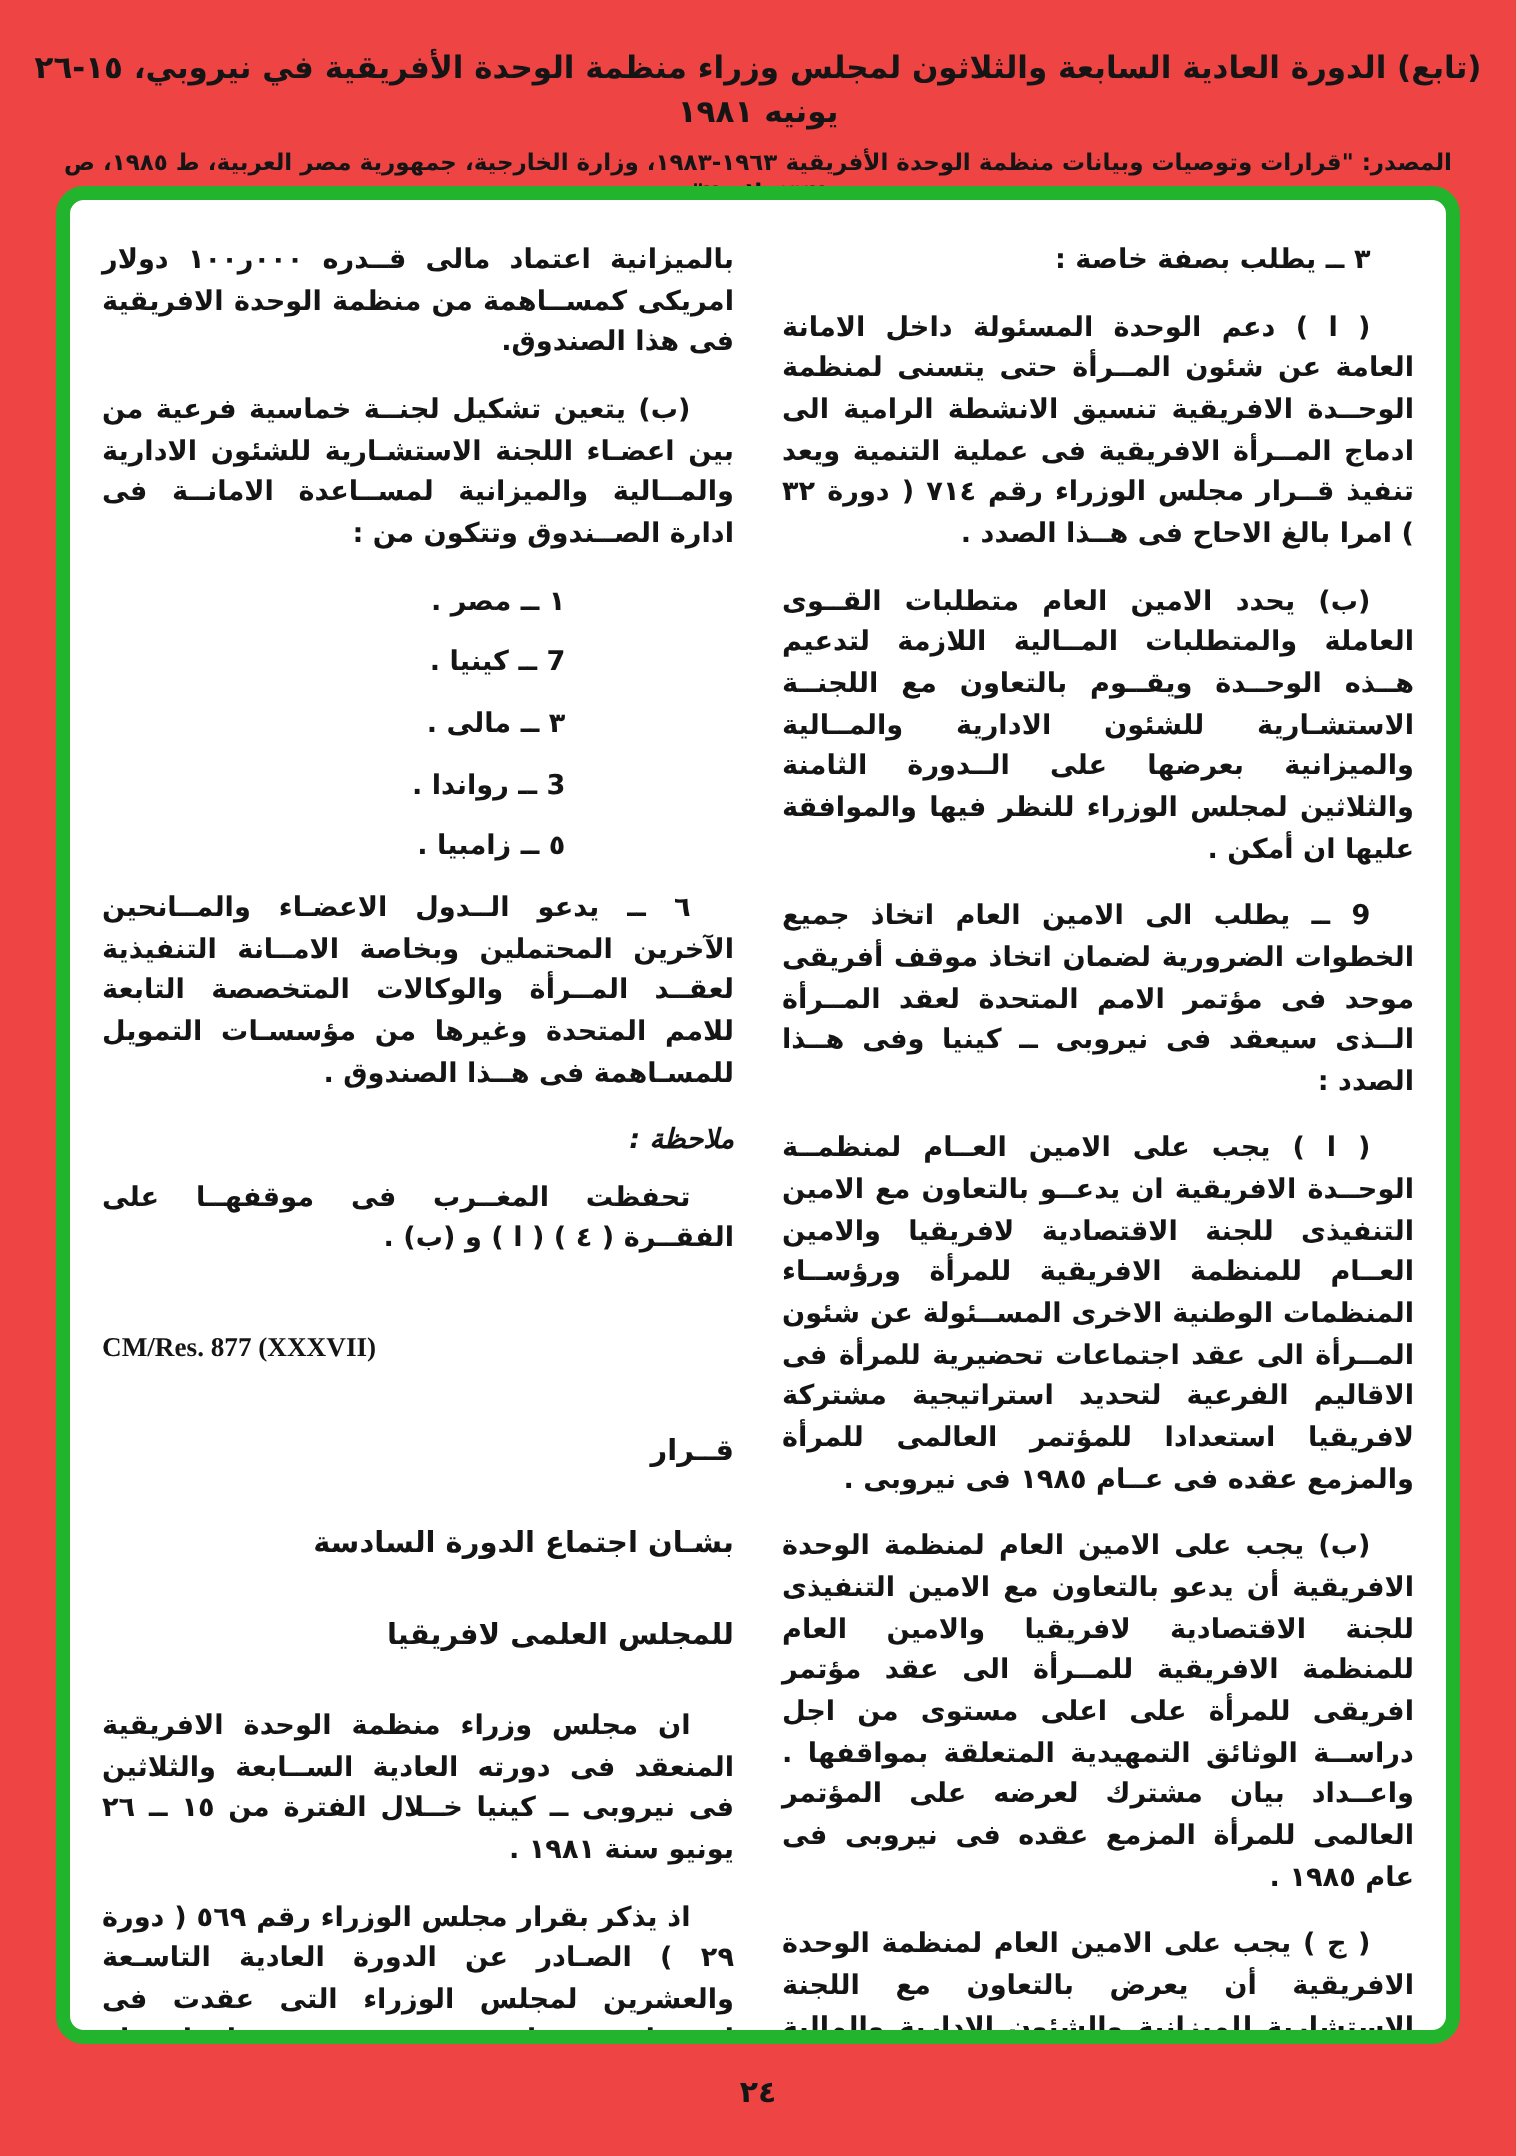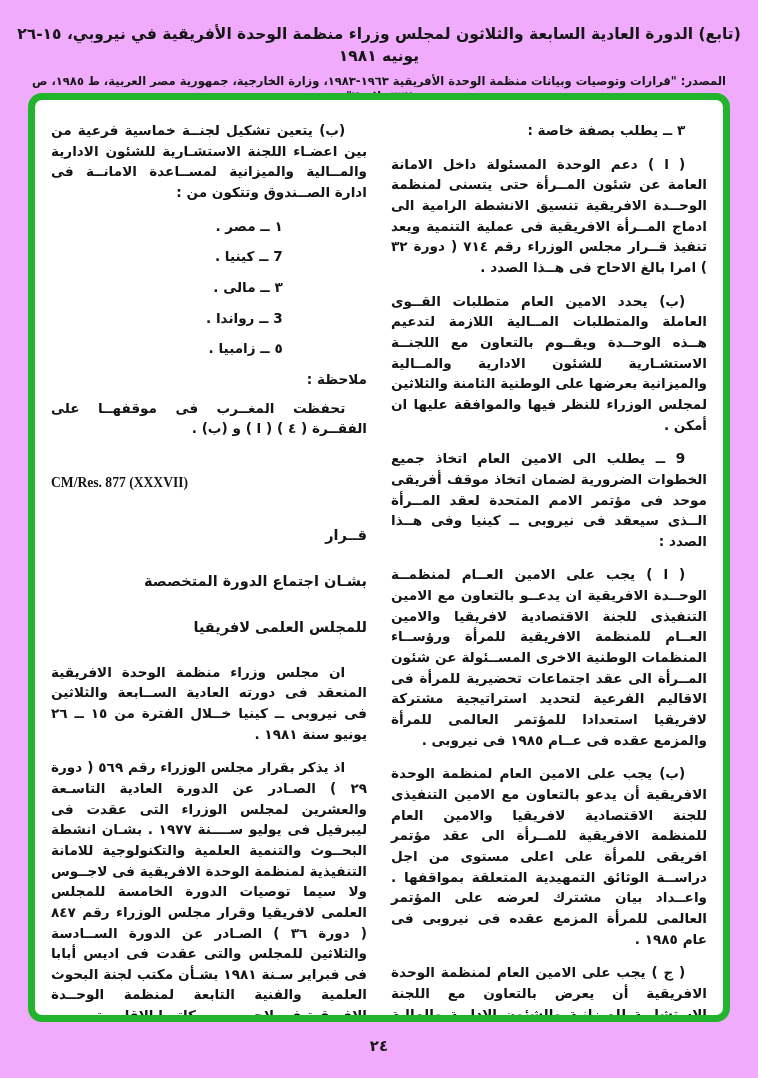--- a/index.html
+++ b/index.html
@@ -9,21 +9,21 @@
     width: 758px;
     height: 1078px;
     font-family: "DejaVu Sans", sans-serif;
     color: #151515;
     overflow: hidden;
   }
   .page {
     position: relative;
     width: 758px;
     height: 1078px;
-    background: #f0abfc;
+    background: #ef4444;
   }
   
   .page-header {
     direction: rtl;
     text-align: center;
     padding-top: 24px;
   }
   .header-line1 {
     font-size: 15.5px;
     font-weight: bold;
@@ -72,20 +72,21 @@
   }
   .para-indent { text-indent: 1.6em; }
   .list-item {
     text-align: center;
     padding-right: 6.2em;
     margin-bottom: 10px !important;
   }
   .note-label {
     text-align: left;
     margin-bottom: 8px !important;
+    font-style: italic;
   }
   .reservation { text-indent: 1.6em; margin-bottom: 34px !important; }
   .cm-res {
     direction: ltr;
     text-align: left;
     font-family: "Liberation Serif", serif;
     font-size: 15.5px;
     font-weight: bold;
     margin: 26px 0 30px 0 !important;
     text-indent: 0 !important;
@@ -119,40 +120,42 @@
     <div class="header-line1">(تابع) الدورة العادية السابعة والثلاثون لمجلس وزراء منظمة الوحدة الأفريقية في نيروبي، ١٥-٢٦ يونيه ١٩٨١</div>
     <div class="header-line2">المصدر: "قرارات وتوصيات وبيانات منظمة الوحدة الأفريقية ١٩٦٣-١٩٨٣، وزارة الخارجية، جمهورية مصر العربية، ط ١٩٨٥، ص ٦٦٢=لامد٧"</div>
   </div>
 
   <div class="green-frame">
     <div class="frame-inner">
 
       <div class="col">
         <p class="para-indent">٣ ــ يطلب بصفة خاصة :</p>
         <p class="para-indent">( ا ) دعم الوحدة المسئولة داخل الامانة العامة عن شئون المــرأة حتى يتسنى لمنظمة الوحــدة الافريقية تنسيق الانشطة الرامية الى ادماج المــرأة الافريقية فى عملية التنمية ويعد تنفيذ قــرار مجلس الوزراء رقم ٧١٤ ( دورة ٣٢ ) امرا بالغ الاحاح فى هــذا الصدد .</p>
-        <p class="para-indent">(ب) يحدد الامين العام متطلبات القــوى العاملة والمتطلبات المــالية اللازمة لتدعيم هــذه الوحــدة ويقــوم بالتعاون مع اللجنــة الاستشـارية للشئون الادارية والمــالية والميزانية بعرضها على الوطنية الثامنة والثلاثين لمجلس الوزراء للنظر فيها والموافقة عليها ان أمكن .</p>
+        <p class="para-indent">(ب) يحدد الامين العام متطلبات القــوى العاملة والمتطلبات المــالية اللازمة لتدعيم هــذه الوحــدة ويقــوم بالتعاون مع اللجنــة الاستشـارية للشئون الادارية والمــالية والميزانية بعرضها على الــدورة الثامنة والثلاثين لمجلس الوزراء للنظر فيها والموافقة عليها ان أمكن .</p>
         <p class="para-indent">9 ــ يطلب الى الامين العام اتخاذ جميع الخطوات الضرورية لضمان اتخاذ موقف أفريقى موحد فى مؤتمر الامم المتحدة لعقد المــرأة الــذى سيعقد فى نيروبى ــ كينيا وفى هــذا الصدد :</p>
         <p class="para-indent">( ا ) يجب على الامين العــام لمنظمــة الوحــدة الافريقية ان يدعــو بالتعاون مع الامين التنفيذى للجنة الاقتصادية لافريقيا والامين العــام للمنظمة الافريقية للمرأة ورؤســاء المنظمات الوطنية الاخرى المســئولة عن شئون المــرأة الى عقد اجتماعات تحضيرية للمرأة فى الاقاليم الفرعية لتحديد استراتيجية مشتركة لافريقيا استعدادا للمؤتمر العالمى للمرأة والمزمع عقده فى عــام ١٩٨٥ فى نيروبى .</p>
         <p class="para-indent">(ب) يجب على الامين العام لمنظمة الوحدة الافريقية أن يدعو بالتعاون مع الامين التنفيذى للجنة الاقتصادية لافريقيا والامين العام للمنظمة الافريقية للمــرأة الى عقد مؤتمر افريقى للمرأة على اعلى مستوى من اجل دراســة الوثائق التمهيدية المتعلقة بمواقفها . واعــداد بيان مشترك لعرضه على المؤتمر العالمى للمرأة المزمع عقده فى نيروبى فى عام ١٩٨٥ .</p>
         <p class="para-indent">( ج ) يجب على الامين العام لمنظمة الوحدة الافريقية أن يعرض بالتعاون مع اللجنة الاستشارية للميزانية والشئون الادارية والمالية الاحتياجات المــالية اللازمة فى هــذا الشـان على الدورة العادية الثامنة والثلاثين لمجلس الوزراء كما يجب عليه ايضا الاتصال بالمنظمات الدولية وغيرها من الهيئات المــانحة لتقديم المساعدة المــالية فى هــذا الصدد .</p>
 
       </div>
 
       <div class="col">
+        <p>بالميزانية اعتماد مالى قــدره ٠٠٠ر١٠٠ دولار امريكى كمســاهمة من منظمة الوحدة الافريقية فى هذا الصندوق.</p>
         <p class="para-indent">(ب) يتعين تشكيل لجنــة خماسية فرعية من بين اعضـاء اللجنة الاستشـارية للشئون الادارية والمــالية والميزانية لمســاعدة الامانــة فى ادارة الصــندوق وتتكون من :</p>
         <p class="list-item">١ ــ مصر .</p>
         <p class="list-item">7 ــ كينيا .</p>
         <p class="list-item">٣ ــ مالى .</p>
         <p class="list-item">3 ــ رواندا .</p>
         <p class="list-item">٥ ــ زامبيا .</p>
+        <p class="para-indent">٦ ــ يدعو الــدول الاعضـاء والمــانحين الآخرين المحتملين وبخاصة الامــانة التنفيذية لعقــد المــرأة والوكالات المتخصصة التابعة للامم المتحدة وغيرها من مؤسسـات التمويل للمسـاهمة فى هــذا الصندوق .</p>
         <p class="note-label">ملاحظة :</p>
         <p class="reservation">تحفظت المغــرب فى موقفهــا على الفقــرة ( ٤ ) ( ا ) و (ب) .</p>
         <p class="cm-res">CM/Res. 877 (XXXVII)</p>
         <p class="heading-center">قــرار</p>
-        <p class="heading-center">بشـان اجتماع الدورة المتخصصة</p>
+        <p class="heading-center">بشـان اجتماع الدورة السادسة</p>
         <p class="heading-center">للمجلس العلمى لافريقيا</p>
         <p class="para-indent last-left-para">ان مجلس وزراء منظمة الوحدة الافريقية المنعقد فى دورته العادية الســابعة والثلاثين فى نيروبى ــ كينيا خــلال الفترة من ١٥ ــ ٢٦ يونيو سنة ١٩٨١ .</p>
         <p class="para-indent">اذ يذكر بقرار مجلس الوزراء رقم ٥٦٩ ( دورة ٢٩ ) الصـادر عن الدورة العادية التاسـعة والعشرين لمجلس الوزراء التى عقدت فى ليبرفيل فى يوليو ســــنة ١٩٧٧ . بشـان انشطة البحــوث والتنمية العلمية والتكنولوجية للامانة التنفيذية لمنظمة الوحدة الافريقية فى لاجــوس ولا سيما توصيات الدورة الخامسة للمجلس العلمى لافريقيا وقرار مجلس الوزراء رقم ٨٤٧ ( دورة ٣٦ ) الصـادر عن الدورة الســادسة والثلاثين للمجلس والتى عقدت فى اديس أبابا فى فبراير سـنة ١٩٨١ بشـأن مكتب لجنة البحوث العلمية والفنية التابعة لمنظمة الوحــدة الافريقية فى لاجــوس ومكاتبها الاقليمية .</p>
       </div>
 
     </div>
   </div>
 
   <div class="page-footer">
     <span class="page-number">٢٤</span>

